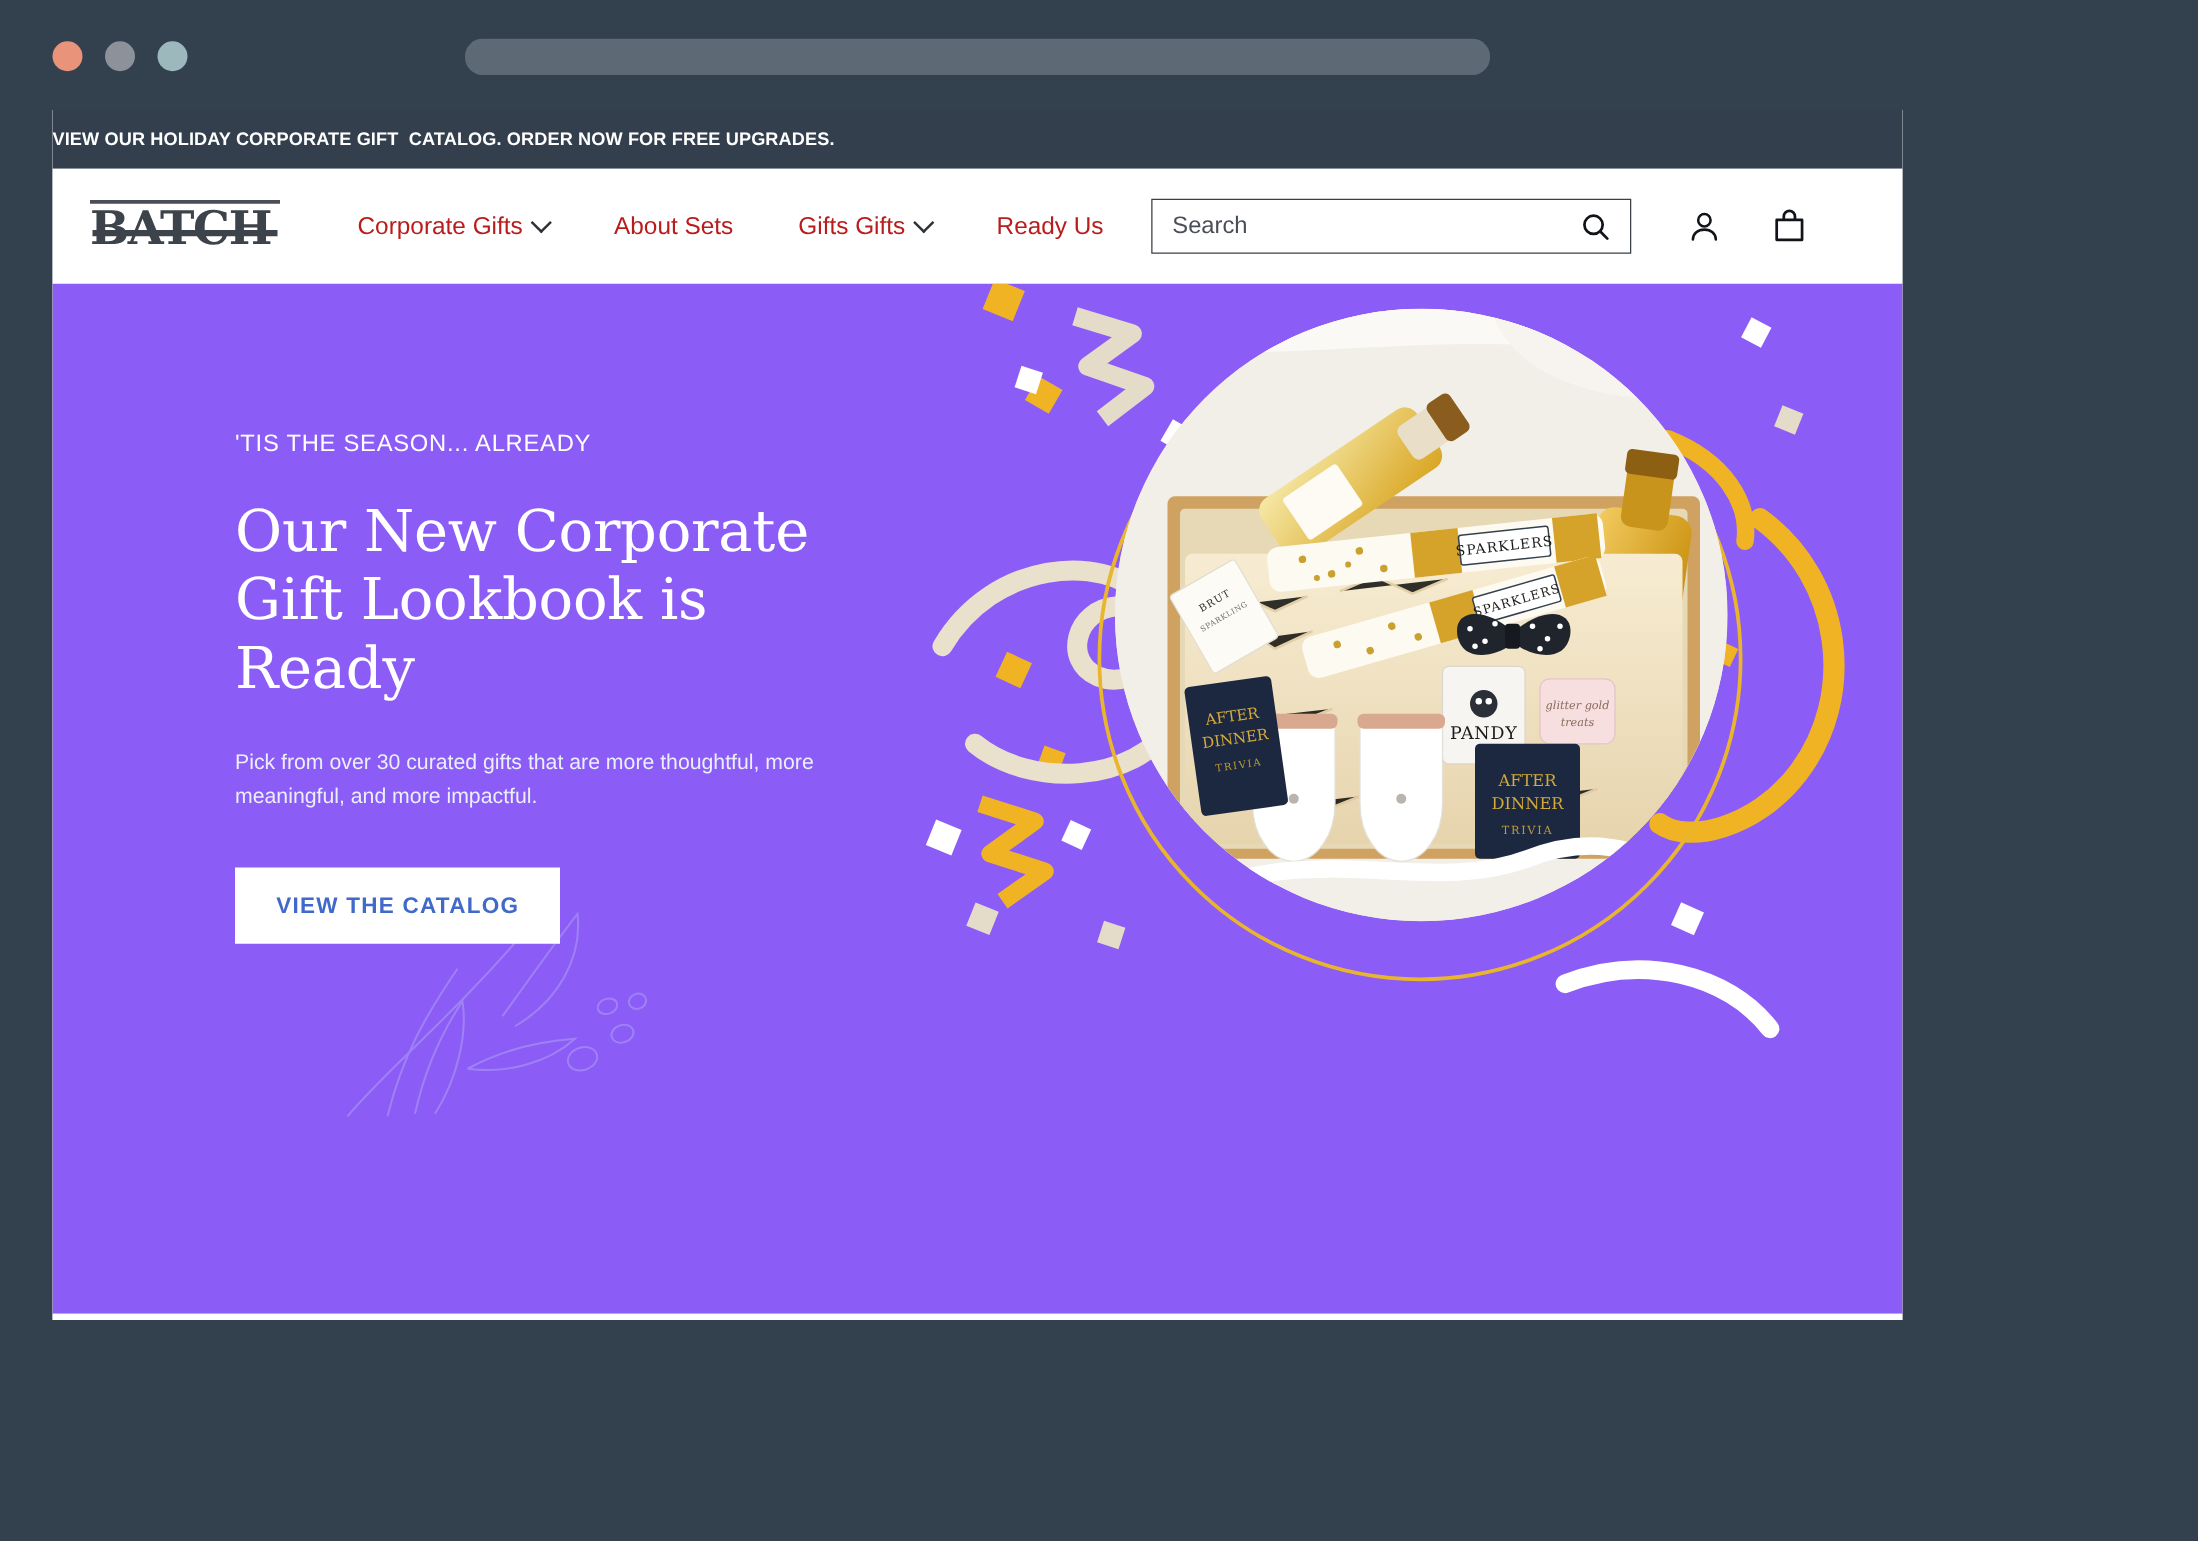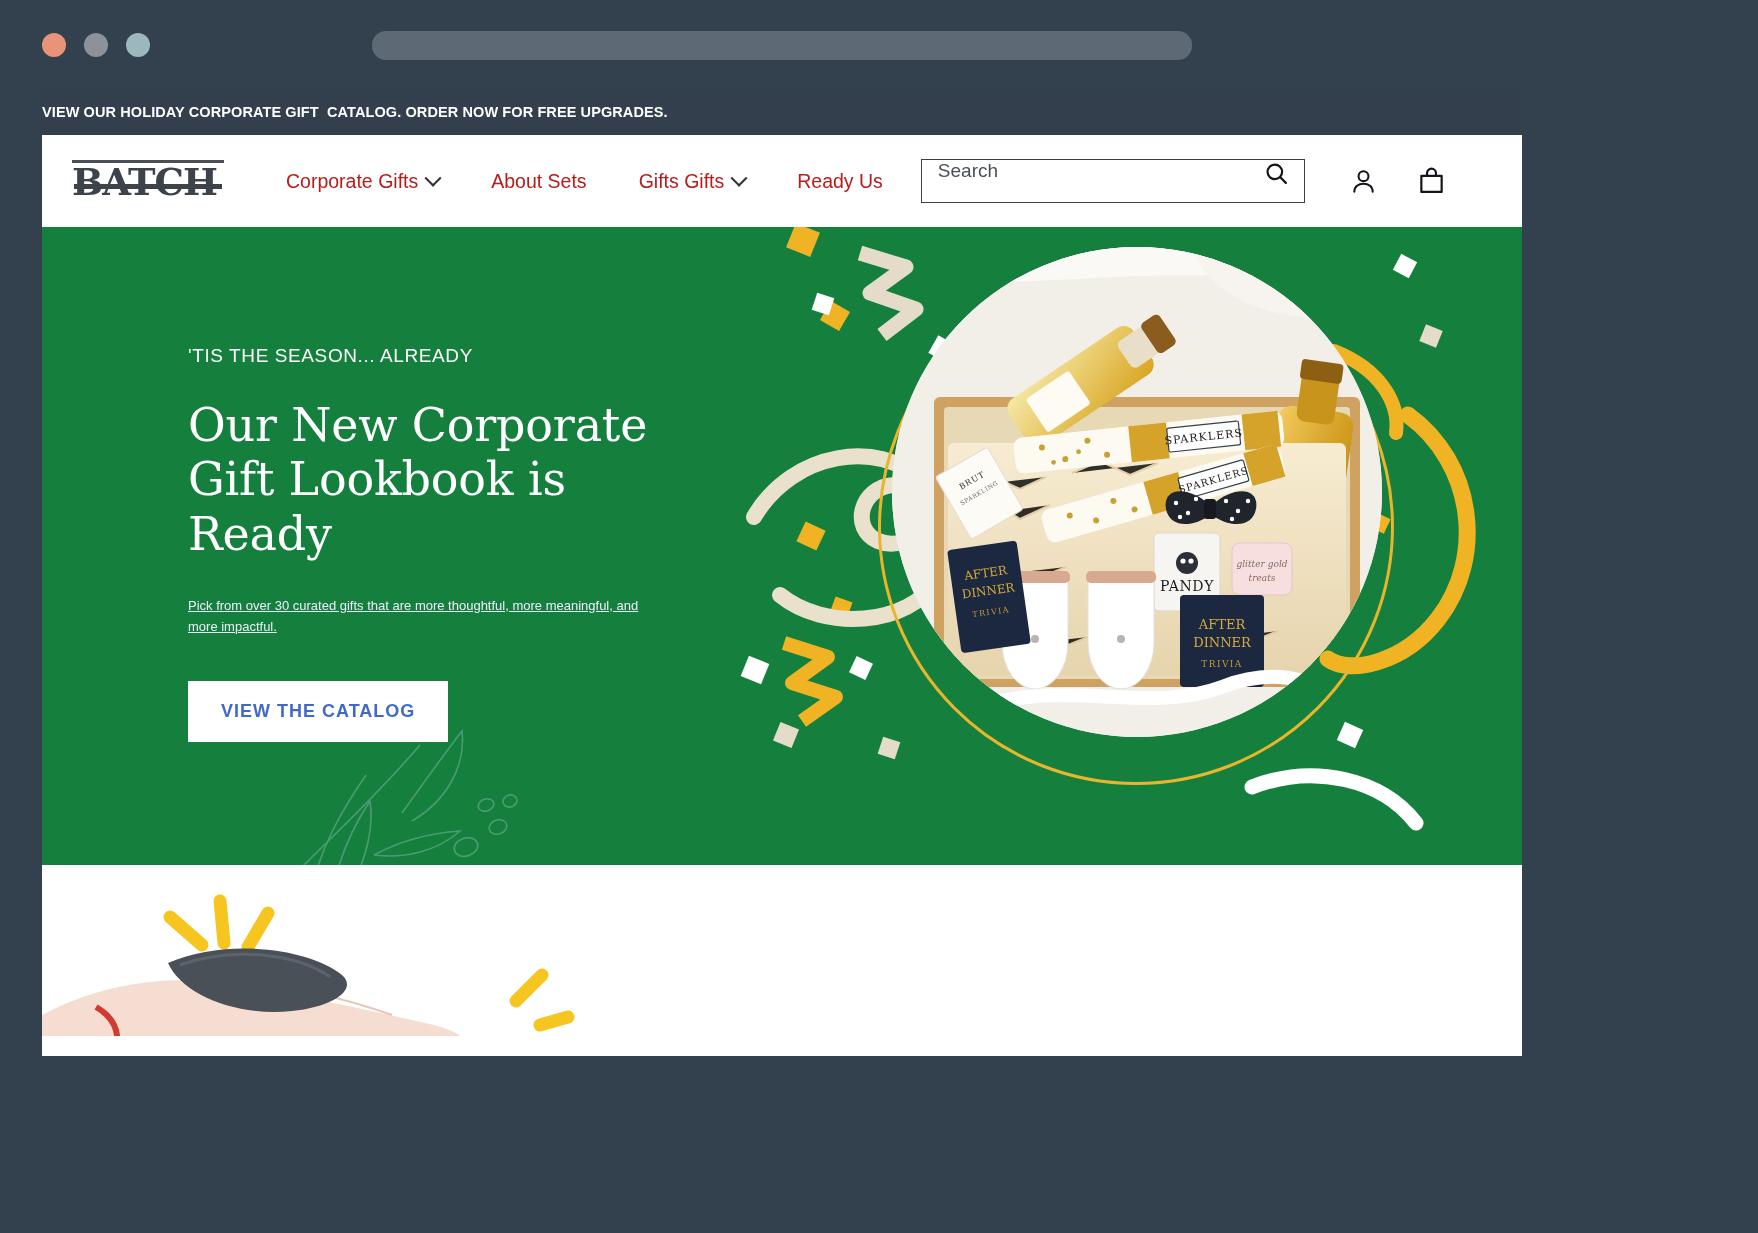--- a/index.html
+++ b/index.html
@@ -146,21 +146,21 @@
     border-bottom: 2.6px solid #2e3338;
     transform: rotate(45deg) translate(-2px, -2px);
   }
 
   #search-wrap {
     margin-left: 38px;
     width: 384px;
     height: 44px;
     border: 1.5px solid #3a3f46;
     display: flex;
-    align-items: flex-start;
+    align-items: center;
     padding: 0 14px 0 16px;
     background: #fff;
     flex: 0 0 auto;
   }
   #search-input {
     flex: 1;
     border: none;
     outline: none;
     font-family: "Liberation Sans", sans-serif;
     font-size: 19px;
@@ -184,22 +184,22 @@
   }
   .hdr-icon {
     width: 30px; height: 30px;
     display: flex; align-items: center; justify-content: center;
     cursor: pointer;
   }
 
   
   #hero {
     position: relative;
-    height: 638px;
-    background: #15803d;
+    height: 824px;
+    background: #8b5cf6;
     overflow: hidden;
   }
 
   #hero-copy {
     position: absolute;
     left: 146px;
     top: 118px;
     width: 520px;
     z-index: 4;
   }
@@ -213,25 +213,24 @@
     color: #ffffff;
     font-family: "DejaVu Serif", serif;
     font-weight: normal;
     font-size: 46px;
     line-height: 1.18;
     letter-spacing: -0.2px;
     margin-bottom: 35px;
   }
   #hero-sub {
     color: #eaeffb;
-    font-size: 13px;
+    font-size: 17px;
     line-height: 1.6;
     max-width: 470px;
     margin-bottom: 44px;
-    text-decoration: underline;
   }
   #cta-button {
     display: inline-block;
     background: #ffffff;
     color: #4069ca;
     font-size: 18px;
     font-weight: bold;
     letter-spacing: 1px;
     padding: 20px 33px;
     border: none;

